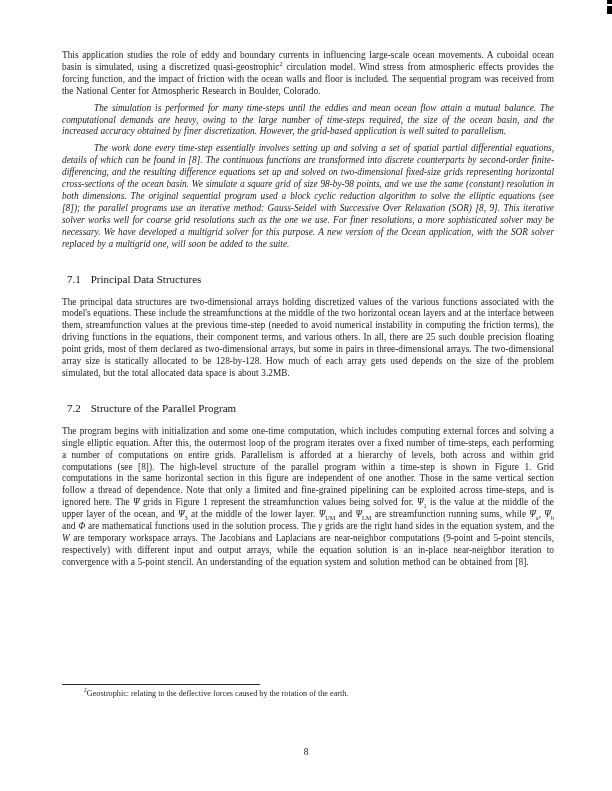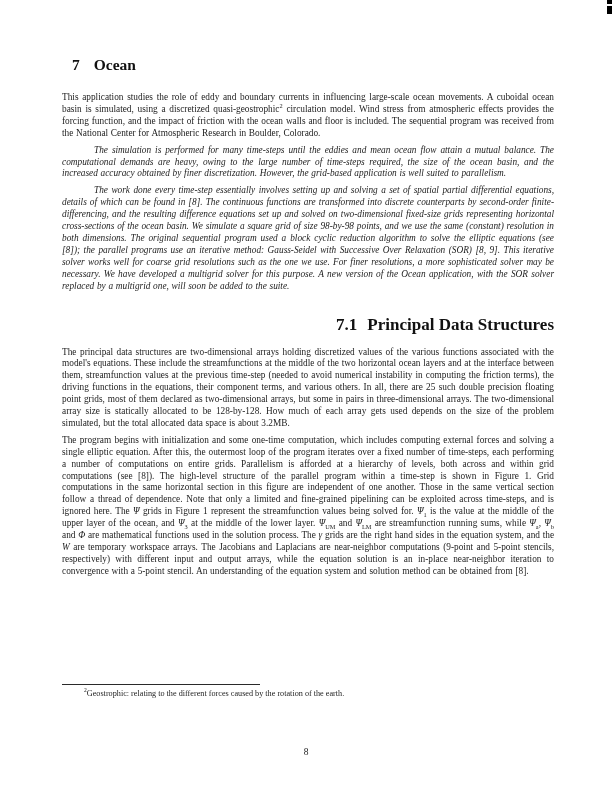--- a/index.html
+++ b/index.html
@@ -15,25 +15,24 @@
     padding: 50px 58px 0 62px;
   }
   .sec-heading {
     font-size: 15.5px;
     font-weight: bold;
     margin: 6px 0 18px 10px;
     color: #111;
   }
   .sec-heading .secnum { margin-right: 14px; }
   .subsec-heading {
-    font-size: 17px;
-    font-weight: bold;
+    font-size: 11px;
+    font-weight: normal;
     margin: 22px 0 12px 5px;
     color: #111;
-    text-align: right;
   }
   .subsec-heading .secnum { margin-right: 10px; }
   p.body {
     font-size: 9.3px;
     line-height: 11.9px;
     text-align: justify;
     margin: 0 0 5px 0;
     word-spacing: 0.4px;
   }
   p.body.indent { text-indent: 32px; font-style: italic; }
@@ -79,39 +78,39 @@
     background: linear-gradient(#000 0 4px, #fff 4px 6px, #000 6px 100%);
   }
 </style>
 </head>
 <body>
 
 <div class="page">
 
   <div class="scan-mark"></div>
 
-  <div class="sec-heading">
-    <span class="secnum">7</span><span>Ocean</span>
-  </div>
 
   <p class="body"><span>This application studies the role of eddy and boundary currents in influencing large-scale ocean movements. A cuboidal ocean basin is simulated, using a discretized quasi-geostrophic</span><sup>2</sup><span> circulation model. Wind stress from atmospheric effects provides the forcing function, and the impact of friction with the ocean walls and floor is included. The sequential program was received from the National Center for Atmospheric Research in Boulder, Colorado.</span></p>
 
   <p class="body indent">The simulation is performed for many time-steps until the eddies and mean ocean flow attain a mutual balance. The computational demands are heavy, owing to the large number of time-steps required, the size of the ocean basin, and the increased accuracy obtained by finer discretization. However, the grid-based application is well suited to parallelism.</p>
 
   <p class="body indent">The work done every time-step essentially involves setting up and solving a set of spatial partial differential equations, details of which can be found in [8]. The continuous functions are transformed into discrete counterparts by second-order finite-differencing, and the resulting difference equations set up and solved on two-dimensional fixed-size grids representing horizontal cross-sections of the ocean basin. We simulate a square grid of size 98-by-98 points, and we use the same (constant) resolution in both dimensions. The original sequential program used a block cyclic reduction algorithm to solve the elliptic equations (see [8]); the parallel programs use an iterative method: Gauss-Seidel with Successive Over Relaxation (SOR) [8, 9]. This iterative solver works well for coarse grid resolutions such as the one we use. For finer resolutions, a more sophisticated solver may be necessary. We have developed a multigrid solver for this purpose. A new version of the Ocean application, with the SOR solver replaced by a multigrid one, will soon be added to the suite.</p>
 
   <div class="subsec-heading">
     <span class="secnum">7.1</span><span>Principal Data Structures</span>
   </div>
 
   <p class="body">The principal data structures are two-dimensional arrays holding discretized values of the various functions associated with the model's equations. These include the streamfunctions at the middle of the two horizontal ocean layers and at the interface between them, streamfunction values at the previous time-step (needed to avoid numerical instability in computing the friction terms), the driving functions in the equations, their component terms, and various others. In all, there are 25 such double precision floating point grids, most of them declared as two-dimensional arrays, but some in pairs in three-dimensional arrays. The two-dimensional array size is statically allocated to be 128-by-128. How much of each array gets used depends on the size of the problem simulated, but the total allocated data space is about 3.2MB.</p>
 
+  <div class="subsec-heading">
+    <span class="secnum">7.2</span><span>Structure of the Parallel Program</span>
+  </div>
 
   <p class="body"><span>The program begins with initialization and some one-time computation, which includes computing external forces and solving a single elliptic equation. After this, the outermost loop of the program iterates over a fixed number of time-steps, each performing a number of computations on entire grids. Parallelism is afforded at a hierarchy of levels, both across and within grid computations (see [8]). The high-level structure of the parallel program within a time-step is shown in Figure 1. Grid computations in the same horizontal section in this figure are independent of one another. Those in the same vertical section follow a thread of dependence. Note that only a limited and fine-grained pipelining can be exploited across time-steps, and is ignored here. The </span><span class="seg-i">Ψ</span><span> grids in Figure 1 represent the streamfunction values being solved for. </span><span class="seg-i">Ψ</span><sub>1</sub><span> is the value at the middle of the upper layer of the ocean, and </span><span class="seg-i">Ψ</span><sub>3</sub><span> at the middle of the lower layer. </span><span class="seg-i">Ψ</span><sub>UM</sub><span> and </span><span class="seg-i">Ψ</span><sub>LM</sub><span> are streamfunction running sums, while </span><span class="seg-i">Ψ</span><sub>a</sub><span>, </span><span class="seg-i">Ψ</span><sub>b</sub><span> and </span><span class="seg-i">Φ</span><span> are mathematical functions used in the solution process. The </span><span class="seg-i">γ</span><span> grids are the right hand sides in the equation system, and the </span><span class="seg-i">W</span><span> are temporary workspace arrays. The Jacobians and Laplacians are near-neighbor computations (9-point and 5-point stencils, respectively) with different input and output arrays, while the equation solution is an in-place near-neighbor iteration to convergence with a 5-point stencil. An understanding of the equation system and solution method can be obtained from [8].</span></p>
 
   <div class="footnote-area">
     <div class="footnote-rule"></div>
-    <p class="footnote-text"><sup>2</sup><span>Geostrophic: relating to the different forces caused by the rotation of the earth.</span></p>
+    <p class="footnote-text"><sup>2</sup><span>Geostrophic: relating to the deflective forces caused by the rotation of the earth.</span></p>
   </div>
 
   <div class="page-number">8</div>
 
 </div>
 
 </body></html>

